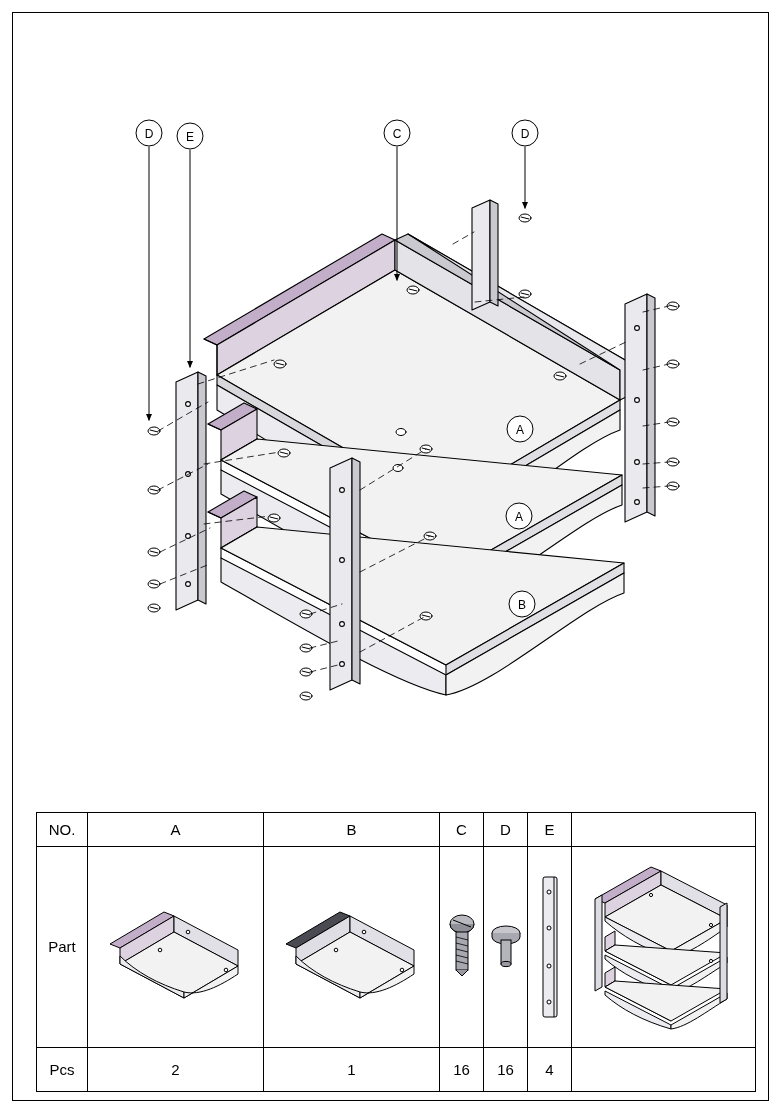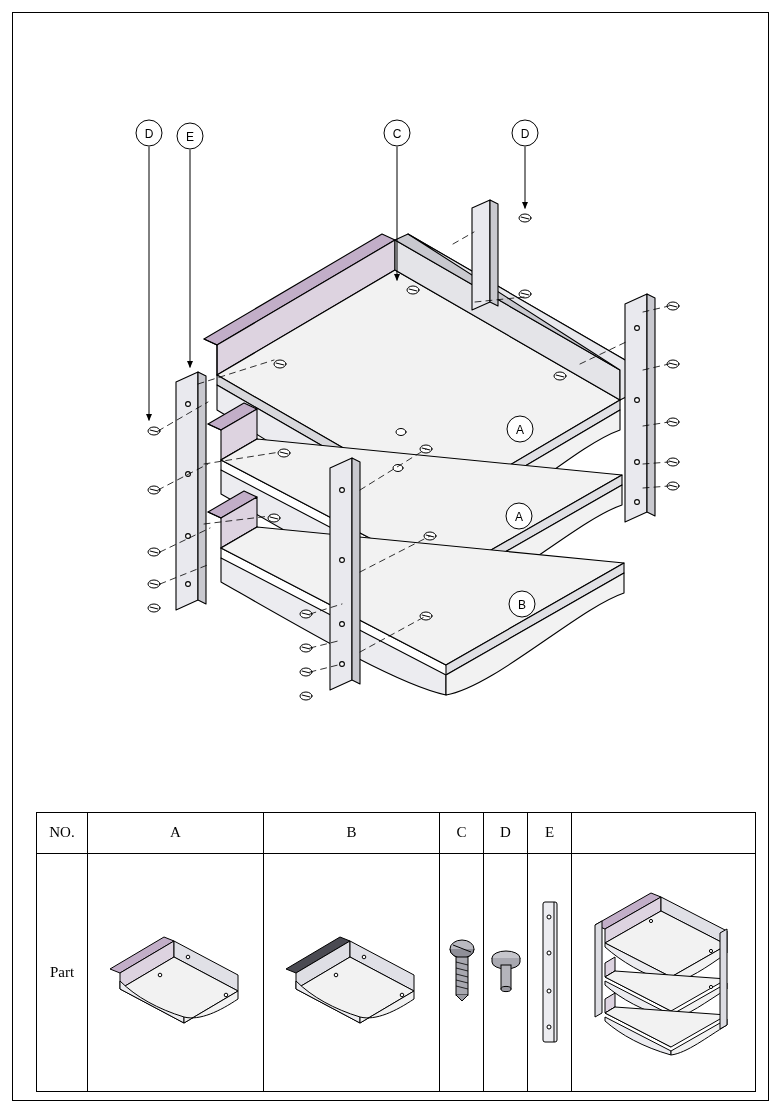--- a/index.html
+++ b/index.html
@@ -52,21 +52,21 @@
     width: 712px;
     height: 280px;
     border-collapse: collapse;
     table-layout: fixed;
   }
   .parts-table td, .parts-table th {
     border: 1px solid #000;
     padding: 0;
     text-align: center;
     vertical-align: middle;
-    font-family: Liberation Serif, serif;
+    font-family: Liberation Sans, sans-serif;
     font-size: 15px;
     font-weight: normal;
     color: #000;
   }
   .row-head { height: 34px; }
   .row-part { height: 200px; }
   .row-pcs  { height: 44px; }
 
   .col-no   { width: 50px; }
   .col-a    { width: 175px; }
@@ -437,15 +437,24 @@
                 <polygon points="141,48 148,44 148,140 141,144" fill="#dcdce2"></polygon>
                 <circle cx="72" cy="36" r="1.6" fill="#fff"></circle>
                 <circle cx="132" cy="66" r="1.6" fill="#fff"></circle>
                 <circle cx="132" cy="102" r="1.6" fill="#fff"></circle>
               </g>
             </svg>
           </div>
         </td>
       </tr>
 
+      <tr class="row-pcs">
+        <td class="col-no cell-label">Pcs</td>
+        <td class="col-a cell-label">2</td>
+        <td class="col-b cell-label">1</td>
+        <td class="col-c cell-label">16</td>
+        <td class="col-d cell-label">16</td>
+        <td class="col-e cell-label">4</td>
+        <td class="col-asm cell-label"></td>
+      </tr>
     </tbody>
   </table>
 </div>
 
 </body></html>

